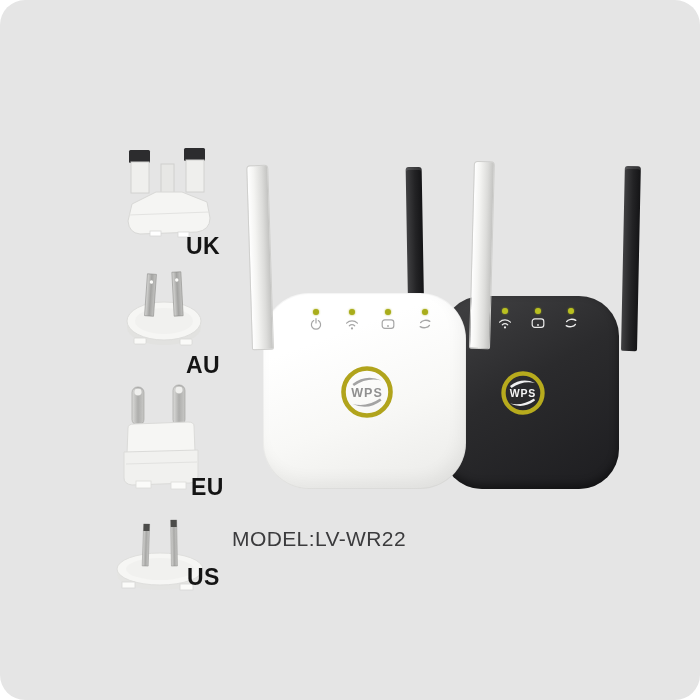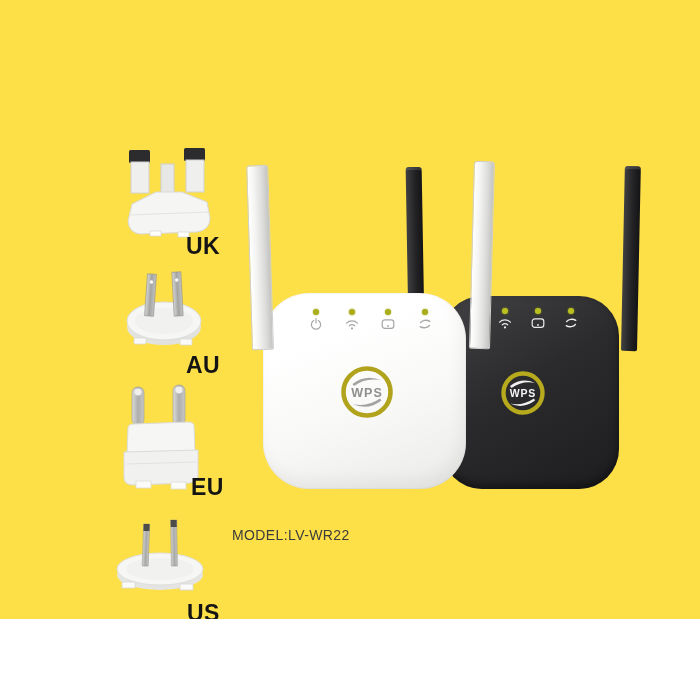--- a/index.html
+++ b/index.html
@@ -1,18 +1,18 @@
 <!DOCTYPE html>
 <html><head>
 <meta charset="utf-8">
 <style>
   html,body{margin:0;padding:0;background:#ffffff;}
   .stage{
-    position:relative;width:700px;height:619px;background:#fde047;
-    font-family:"Liberation Sans",sans-serif;overflow:hidden;
+    position:relative;width:700px;height:700px;background:#e5e5e5;
+    font-family:"Liberation Sans",sans-serif;overflow:hidden;border-radius:25px;
   }
   
   .plug-label{
     position:absolute;font-weight:bold;font-size:23px;color:#141414;
     letter-spacing:0.5px;
   }
   
   .antenna{position:absolute;transform-origin:50% 100%;}
   .antenna.light{
     background:linear-gradient(90deg,#ffffff 0%,#f4f4f2 30%,#dcdcda 70%,#c3c3c1 100%);
@@ -47,21 +47,21 @@
   .led-dot{width:6px;height:6px;border-radius:50%;background:#a9ad1b;box-shadow:0 0 2px rgba(169,173,27,0.9);}
   .black-unit .led-dot{background:#b9c020;}
   .led-icon svg{display:block;}
   
   .wps{position:absolute;text-decoration:underline;}
   .white-unit .wps{left:76px;top:71px;width:56px;height:56px;}
   .black-unit .wps{left:57px;top:73px;width:48px;height:48px;}
   .wps svg{display:block;}
   
   .model-caption{
-    position:absolute;left:232px;top:527px;font-size:14px;color:#3b3b3d;
+    position:absolute;left:232px;top:527px;font-size:21px;color:#3b3b3d;
     letter-spacing:0.4px;
     text-align:right;
   }
   
   .plug{position:absolute;}
   .plug svg{display:block;}
 </style>
 </head>
 <body>
 
@@ -154,21 +154,21 @@
       <g transform="rotate(2 32 25)">
         <rect x="29" y="6" width="6" height="42" fill="url(#mUS)" stroke="#8e8e8c" stroke-width="0.5"></rect>
         <rect x="29" y="6" width="6" height="7" fill="#4c4c4a"></rect>
       </g>
       <g transform="rotate(-1 60 23)">
         <rect x="57" y="2" width="6" height="46" fill="url(#mUS)" stroke="#8e8e8c" stroke-width="0.5"></rect>
         <rect x="57" y="2" width="6" height="7" fill="#4c4c4a"></rect>
       </g>
     </svg>
   </div>
-  <div class="plug-label" style="left:187px;top:600px;">US</div>
+  <div class="plug-label" style="left:187px;top:564px;">US</div>
 
   <div class="antenna dark ant-black-left"></div>
   <div class="antenna dark ant-black-right"></div>
 
   <div class="unit black-unit">
     <div class="led-row">
       <div class="led-cell">
         <div class="led-dot"></div>
         <span class="led-icon">
           <svg width="14" height="12" viewBox="0 0 14 12">

